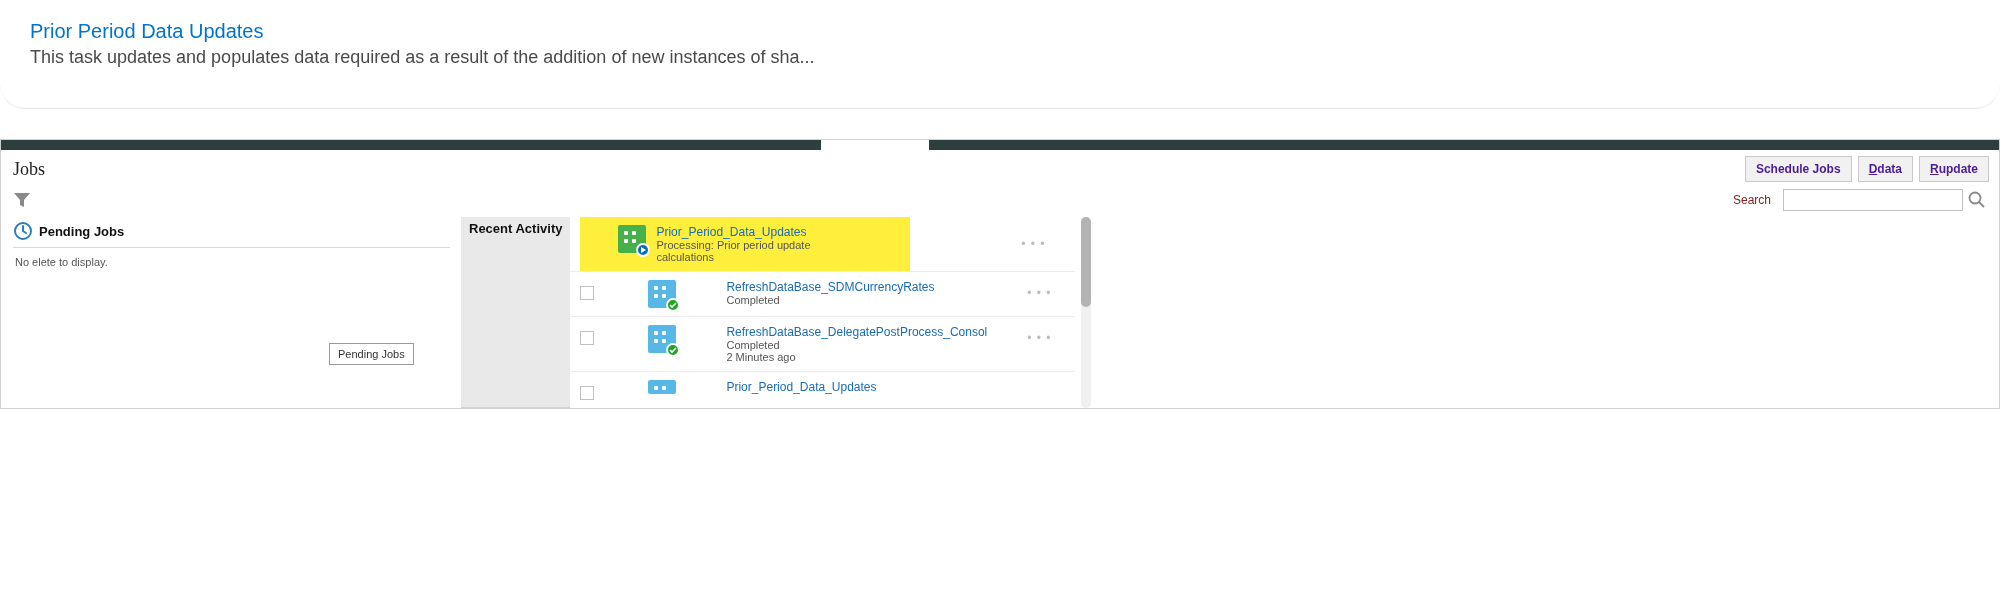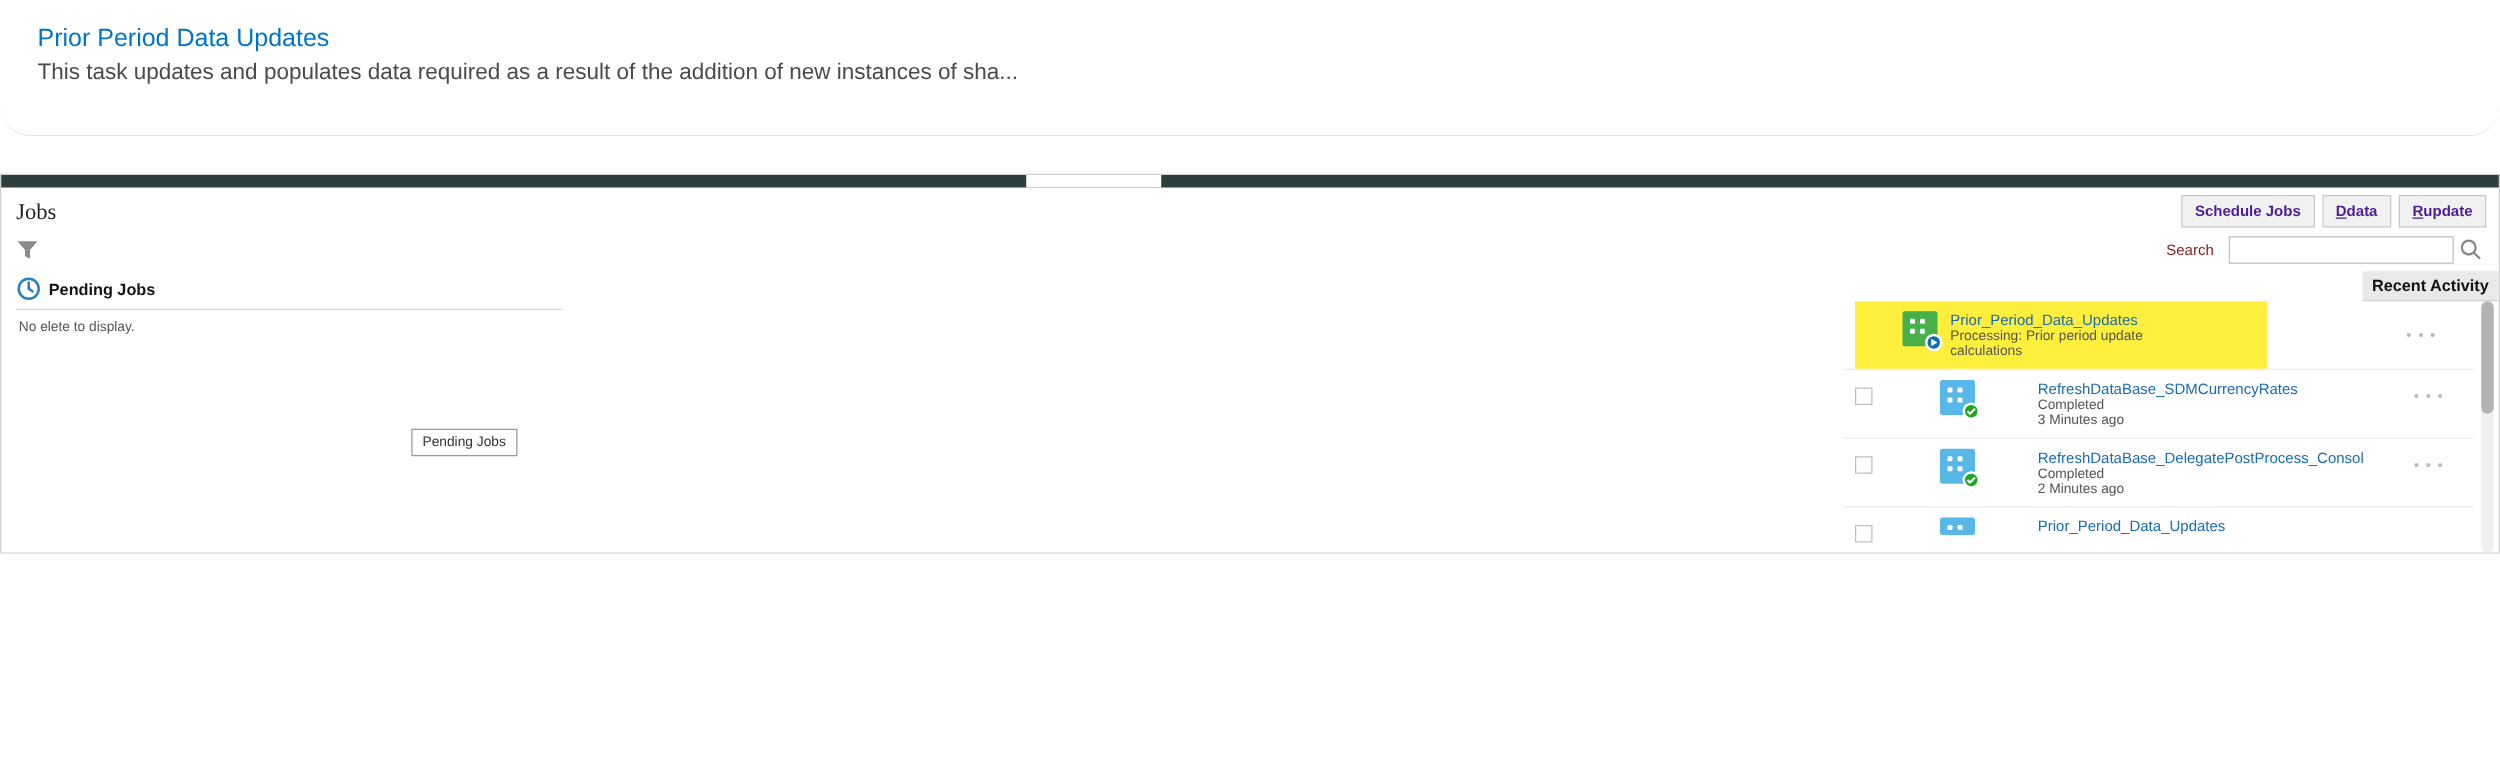--- a/index.html
+++ b/index.html
@@ -145,23 +145,22 @@
       left: 328px;
       top: 126px;
       border: 1px solid #9a9a9a;
       background: #fff;
       font-size: 11px;
       padding: 4px 8px;
     }
     .right-col {
       flex: 1;
       display: flex;
-      flex-direction: column;
-      position: relative;
-      align-items: flex-end;
+      flex-direction: row;
+      position: relative;
     }
     .recent-head {
       background: #e9e9e9;
       border-bottom: 1px solid #d2d2d2;
       padding: 4px 8px;
       font-weight: 700;
       font-size: 13px;
       color: #111;
     }
     .activity-list {
@@ -371,21 +370,20 @@
               </span>
             <span class="badge">
                <svg viewBox="0 0 8 8">
                   <path d="M1 4 L3 6 L7 2" fill="none" stroke="#fff" stroke-width="1.6"></path>
                 </svg>
             </span>
           </span>
           <span class="act-text">
             <div class="act-name">RefreshDataBase_SDMCurrencyRates</div>
             <div class="act-status">Completed</div>
-            <div class="act-time">3 Minutes ago</div>
           </span>
           <span class="row-menu" style="margin-right:14px;">• • •</span>
         </div>
 
         <div class="activity-row">
           <span class="act-chk"></span>
           <span class="act-icon blue">
             <span class="dots">
                 <span></span>
                 <span></span>

